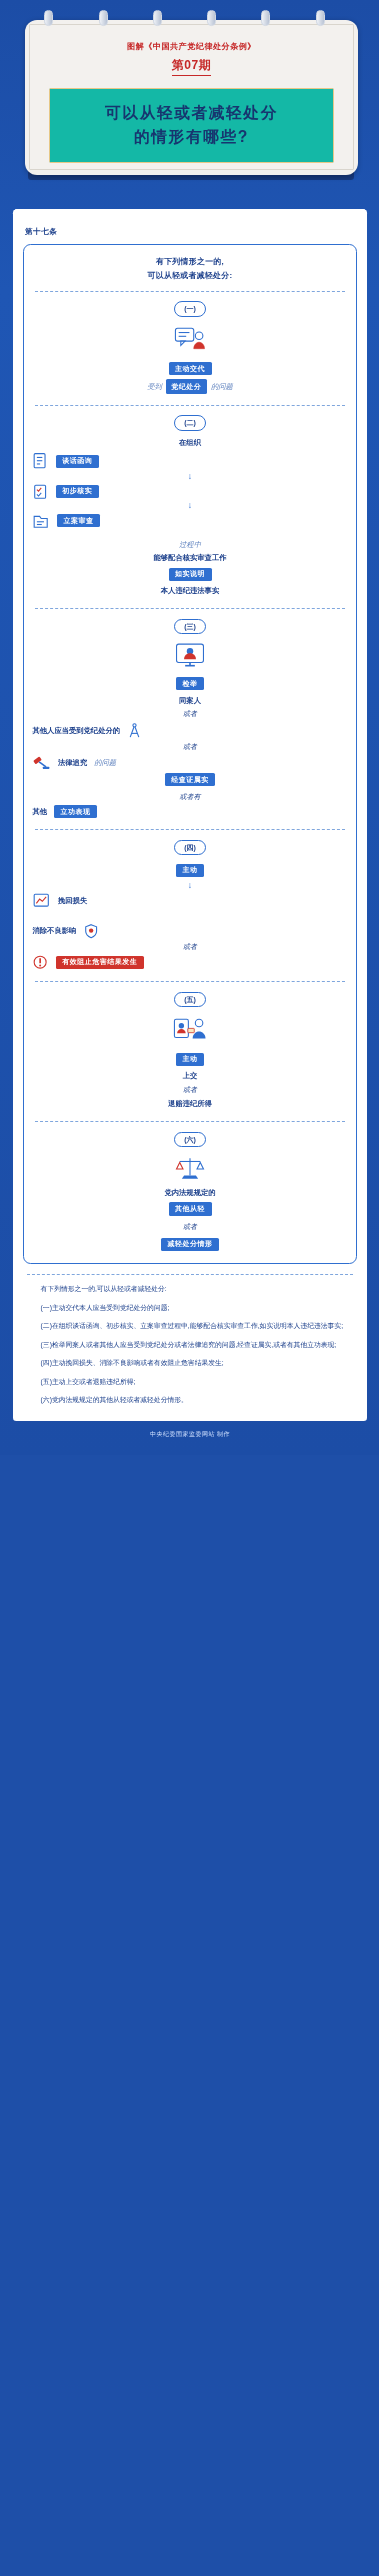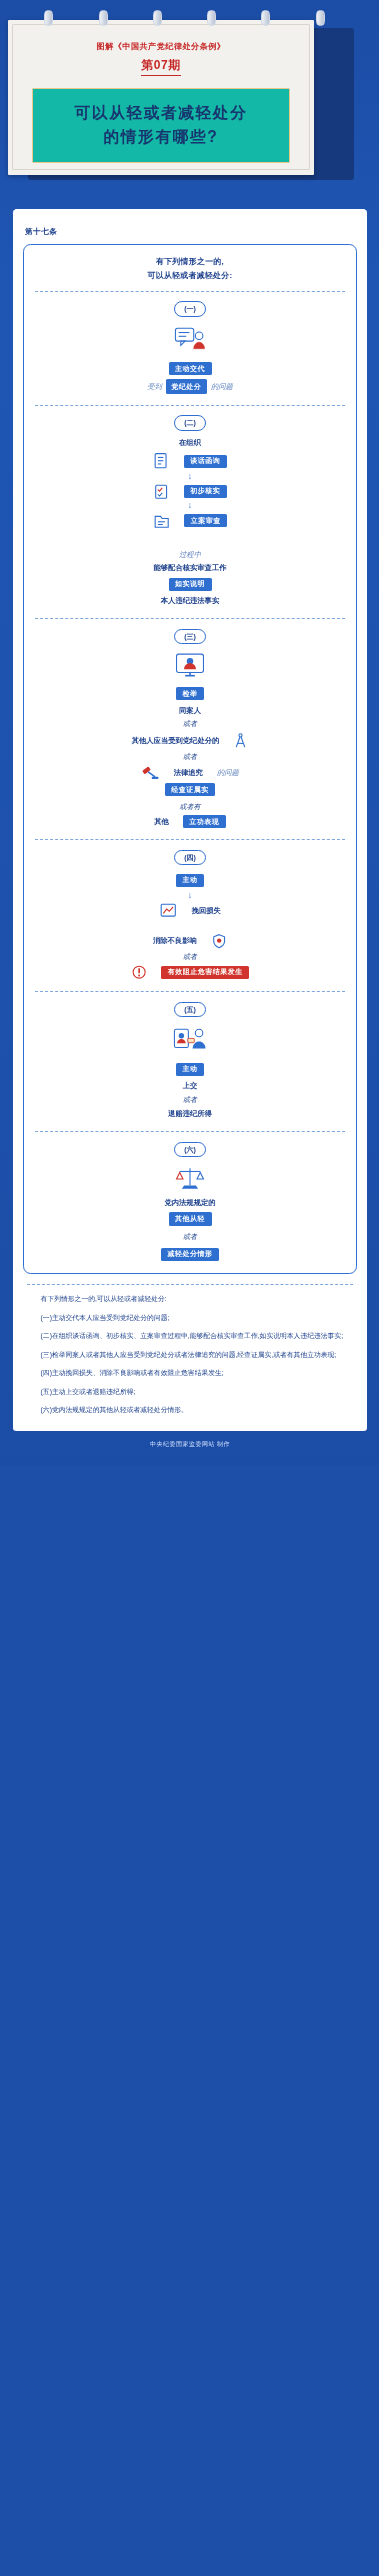--- a/index.html
+++ b/index.html
@@ -24,24 +24,24 @@
   }
   .hdr-shadow {
     position: absolute;
     left: 28px; top: 28px;
     width: 326px; height: 152px;
     background: #16387c;
     border-radius: 3.3px;
   }
   .hdr-card {
     position: absolute;
-    left: 8px; top: 19.5px;
-    width: 306px; height: 155px;
+    left: 25px; top: 19.5px;
+    width: 333px; height: 155px;
     background: #f3f1ee;
-    border-radius: 1px;
+    border-radius: 12px;
     box-shadow: 0 1.6px 5.4px rgba(0,0,0,0.25);
   }
   .hdr-card:before {
     content: "";
     position: absolute;
     left: 4.3px; top: 4.3px; right: 4.3px; bottom: 4.3px;
     border: 0.5px solid #d9d5cd;
     border-radius: 1.1px;
   }
   .hdr-rings {
@@ -168,21 +168,21 @@
   .muted { color: #5b7fbd; font-weight: normal; font-style: italic; }
   .orbold { font-size: 7px; color: #1b3f8b; margin: 2.7px 0; }
   .arrow {
     display: block;
     margin: 2.2px auto;
     width: 5.4px;
     color: #2f6fd0;
     font-size: 8.7px;
     line-height: 7.6px;
   }
-  .row { display: flex; align-items: center; justify-content: center; gap: 14px; }
+  .row { display: flex; align-items: center; gap: 7px; }
   .icon-svg { display: inline-block; vertical-align: middle; }
 
   
   .foot {
     margin: 5.4px 14px 0 14px;
     font-size: 6.8px;
     line-height: 13.6px;
     color: #1b3f8b;
     text-align: justify;
   }
@@ -286,21 +286,21 @@
         <div class="row">
           <span>
             <svg class="icon-svg" width="17.4" height="17.4" viewBox="0 0 32 32">
               <path d="M4 8h10l3 4h11v16H4z" fill="#fff" stroke="#2f6fd0" stroke-width="2"></path>
               <line x1="9" y1="18" x2="22" y2="18" stroke="#2f6fd0" stroke-width="2"></line>
               <line x1="9" y1="23" x2="18" y2="23" stroke="#2f6fd0" stroke-width="2"></line>
             </svg>
           </span>
           <span class="chip" style="margin:0">立案审查</span>
         </div>
-        <div class="line" style="margin-top:19px"><span class="muted">过程中</span></div>
+        <div class="line" style="margin-top:9px"><span class="muted">过程中</span></div>
         <div class="line bold">能够配合核实审查工作</div>
         <div><span class="chip">如实说明</span></div>
         <div class="line bold">本人违纪违法事实</div>
       </div>
 
       <div class="dashed"></div>
 
       <div class="sec">
         <div class="sec-num">(三)</div>
         <div style="margin:2.2px 0 4.3px">

